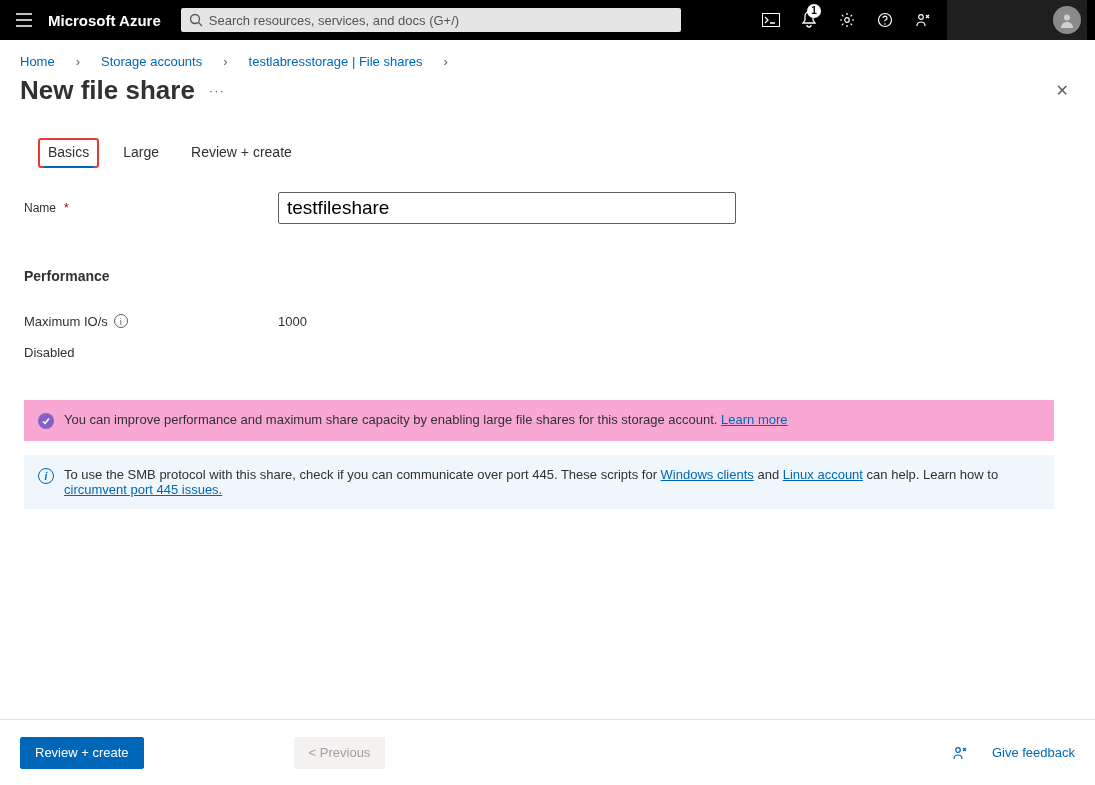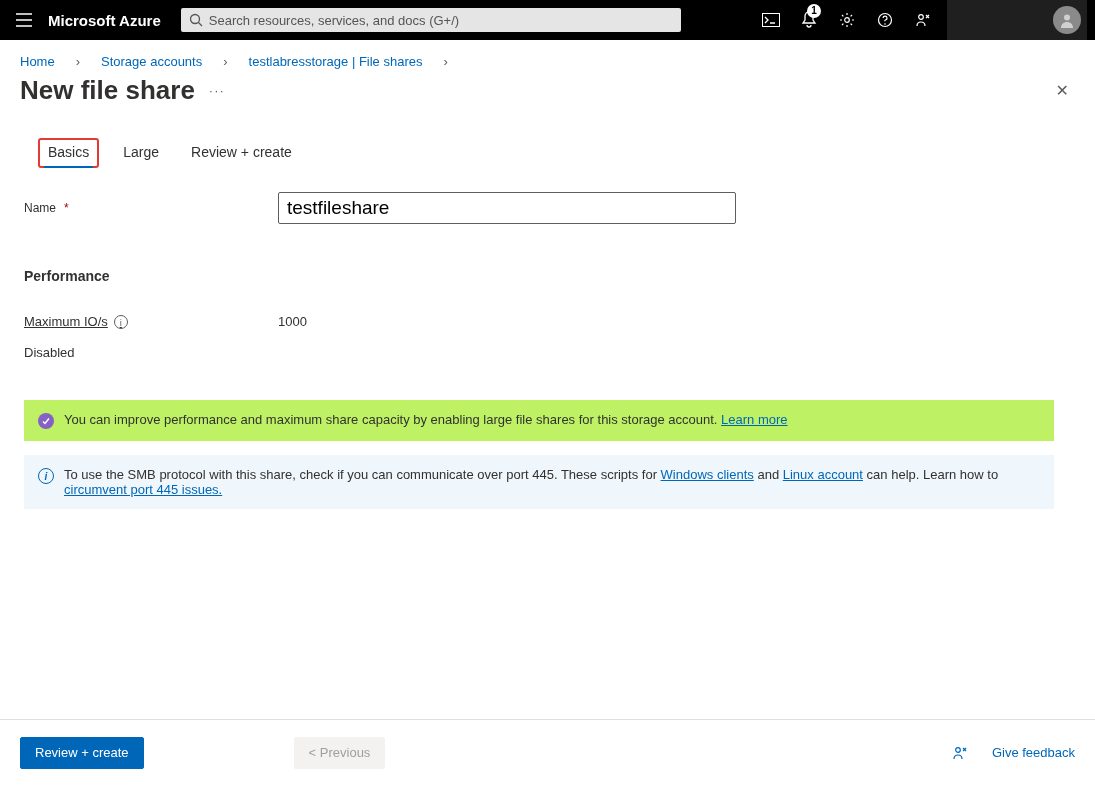--- a/index.html
+++ b/index.html
@@ -40,26 +40,26 @@
   
   .form-area { padding: 24px 24px 0 24px; max-width: 760px; }
   .form-row { display:flex; align-items:center; margin-bottom: 12px; }
   .form-label { width: 254px; font-size:12px; display:flex; align-items:center; gap:6px; }
   .req { color:#a80000; margin-left:2px; }
   .text-input { flex:1; max-width: 468px; height:26px; border:1px solid #605e5c; border-radius:2px; padding: 15px 8px; font-size:19px; }
   .section-heading { font-weight:600; font-size:14px; margin: 44px 0 22px 0; }
   .infoicon { width:14px; height:14px; border:1px solid #605e5c; border-radius:50%; display:inline-flex; align-items:center; justify-content:center; font-size:9.5px; color:#605e5c; cursor:default; }
 
   .ro-row { display:flex; padding: 8px 0; }
-  .ro-label { width:254px; font-size:13px; display:flex; align-items:flex-end; gap:6px;text-decoration:underline; }
+  .ro-label { width:254px; font-size:13px; display:flex; align-items:flex-start; gap:6px; }
   .ro-value { font-size:13px; }
 
   
   .banner { margin: 32px 24px 10px 24px; padding: 12px 14px; display:flex; gap:10px; font-size:13px; max-width:1030px; }
-  .banner.tip { background:#bef264; }
+  .banner.tip { background:#f9a8d4; }
   .banner.info { background:#eff6fc; margin-top:14px; }
   .banner .bicon { width:16px; height:16px; flex-shrink:0; margin-top:1px; }
   .banner a { color:#0067b8; text-decoration:underline; cursor:pointer; }
   .bicon.tipicon { border-radius:50%; background:#8661c5; display:flex; align-items:center; justify-content:center; }
   .bicon.infoicon2 { border:1.5px solid #0067b8; border-radius:50%; display:flex; align-items:center; justify-content:center; color:#0067b8; font-size:10px; font-style:italic; font-weight:600; }
 
   
   .footer { position:absolute; left:0; right:0; bottom:0; height:66px; border-top:1px solid #e1dfdd; display:flex; align-items:center; padding: 0 20px; gap:20px; background:#fff; }
   .btn { height:32px; padding: 0 14px; font-size:13px; border-radius:2px; cursor:pointer; border:1px solid transparent; display:inline-flex; align-items:center; }
   .btn-primary { background:#0067b8; color:#fff; border-color:#0067b8; }

